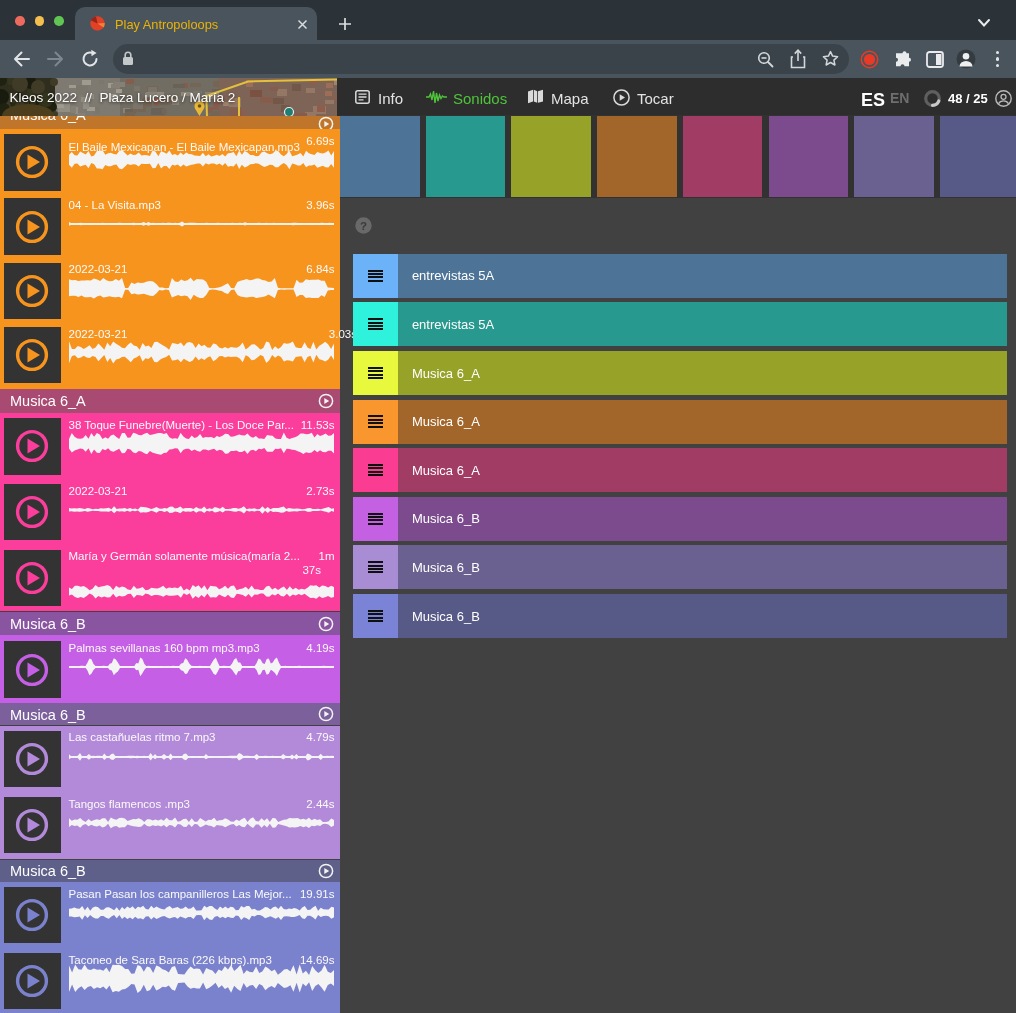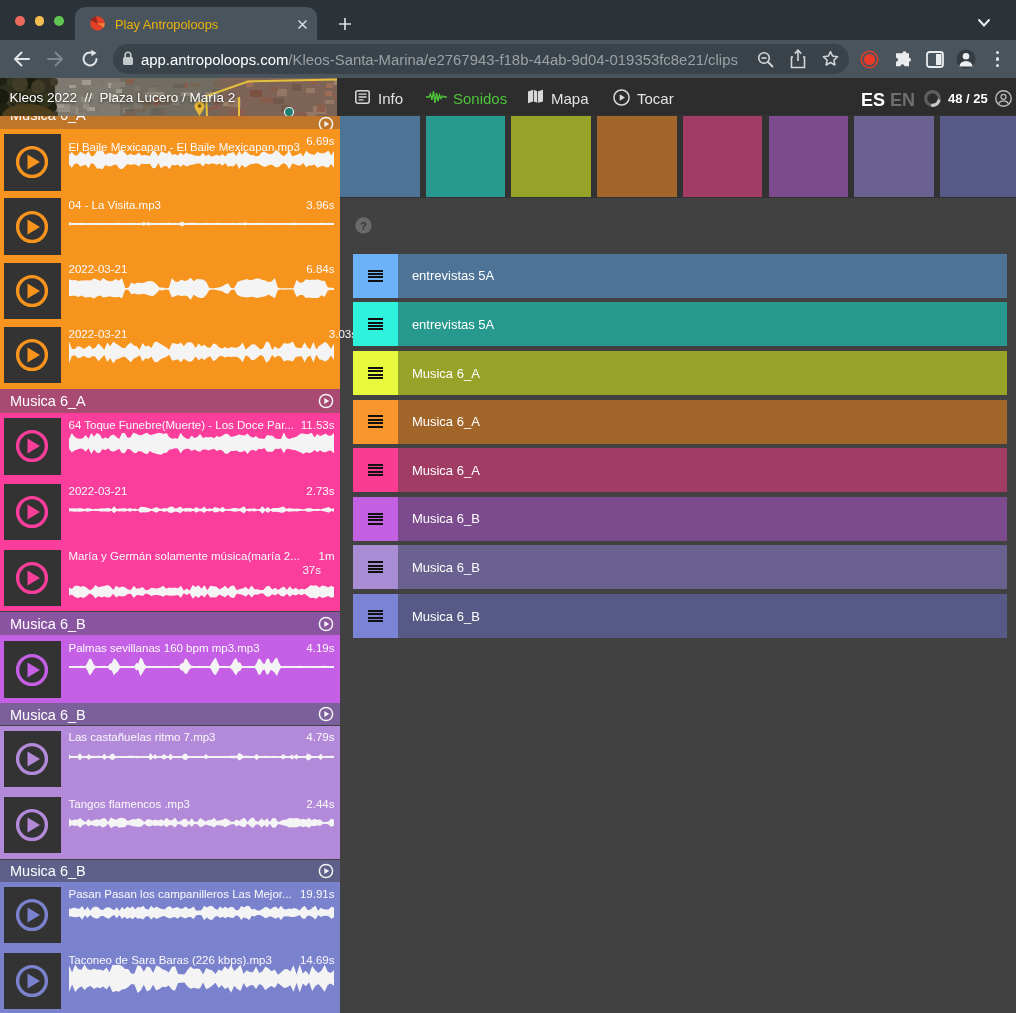--- a/index.html
+++ b/index.html
@@ -40,21 +40,20 @@
     </svg>
 <svg class="abs" style="left:80px;top:49px" width="20" height="20" viewBox="0 0 20 20">
 <path d="M16.5 10 A6.5 6.5 0 1 1 12.3 3.9" stroke="#e2e5e7" stroke-width="2" fill="none" stroke-linecap="round"></path>
 <path d="M11.3 0.8 L16.6 4.1 L11.5 7.3 Z" fill="#e2e5e7"></path>
     </svg>
 <div class="abs" style="left:113px;top:44px;width:736px;height:30px;border-radius:15px;background:#3a4349"></div>
 <svg class="abs" style="left:122px;top:51px" width="12" height="15" viewBox="0 0 12 15">
 <rect x="1" y="6" width="10" height="8" rx="1.5" fill="#c3c8cb"></rect>
 <path d="M3.2 6 L3.2 4 A2.8 2.8 0 0 1 8.8 4 L8.8 6" stroke="#c3c8cb" stroke-width="1.6" fill="none"></path>
     </svg>
-<div class="abs" style="left:141px;top:51.5px;font-size:14.9px;color:#fff;white-space:nowrap">app.antropoloops.com<span style="color:#9aa2a8">/Kleos-Santa-Marina/e2767943-f18b-44ab-9d04-019353fc8e21/clips</span></div>
 <svg class="abs" style="left:757px;top:51px" width="17" height="17" viewBox="0 0 17 17">
 <circle cx="7" cy="7" r="5.3" stroke="#d3d7da" stroke-width="1.6" fill="none"></circle>
 <path d="M4.5 7 L9.5 7" stroke="#d3d7da" stroke-width="1.6"></path>
 <path d="M11 11 L15.5 15.5" stroke="#d3d7da" stroke-width="1.8" stroke-linecap="round"></path>
     </svg>
 <svg class="abs" style="left:790px;top:49px" width="16" height="20" viewBox="0 0 16 20">
 <path d="M3 8 L1.5 8 L1.5 18.5 L14.5 18.5 L14.5 8 L13 8" stroke="#d3d7da" stroke-width="1.6" fill="none"></path>
 <path d="M8 12 L8 2" stroke="#d3d7da" stroke-width="1.6"></path>
 <path d="M4.8 4.6 L8 1.2 L11.2 4.6" stroke="#d3d7da" stroke-width="1.6" fill="none"></path>
     </svg>
@@ -226,21 +225,21 @@
 <path d="M6.8 0.8 L10.2 2.2 L10.2 13.8 L6.8 12.5 Z" fill="#d9d9d9"></path>
 <path d="M11 2.2 L16 0.8 L16 12.5 L11 13.8 Z" fill="#d9d9d9"></path>
     </svg>
 <div class="abs" style="left:551px;top:89.5px;font-size:15px;color:#e3e3e3">Mapa</div>
 <svg class="abs" style="left:613px;top:89px" width="17" height="17" viewBox="0 0 17 17">
 <circle cx="8.5" cy="8.5" r="7.6" stroke="#d9d9d9" stroke-width="1.5" fill="none"></circle>
 <path d="M6.7 5.3 L12 8.5 L6.7 11.7 Z" fill="#d9d9d9"></path>
     </svg>
 <div class="abs" style="left:637px;top:89.5px;font-size:15px;color:#e3e3e3">Tocar</div>
 <div class="abs" style="left:861px;top:89.5px;font-size:18px;font-weight:bold;color:#fff">ES</div>
-<div class="abs" style="left:890px;top:89.5px;font-size:18px;font-weight:bold;color:#6e6e6e">EN</div>
+<div class="abs" style="left:890px;top:89.5px;font-size:14px;font-weight:bold;color:#6e6e6e">EN</div>
 <svg class="abs" style="left:923.5px;top:89.5px" width="17" height="17" viewBox="0 0 17 17">
 <circle cx="8.5" cy="8.5" r="6.8" stroke="#5f5f5f" stroke-width="3.2" fill="none"></circle>
 <path d="M8.5 15.3 A6.8 6.8 0 0 0 14.8 11" stroke="#c9c9c9" stroke-width="3.2" fill="none" stroke-linecap="round"></path>
     </svg>
 <div class="abs" style="left:948px;top:90.5px;font-size:13px;font-weight:bold;color:#fff">48 / 25</div>
 <svg class="abs" style="left:995px;top:89.5px" width="17" height="17" viewBox="0 0 17 17">
 <circle cx="8.5" cy="8.5" r="7.7" stroke="#b9b9b9" stroke-width="1.4" fill="none"></circle>
 <circle cx="8.5" cy="6.8" r="2.5" stroke="#b9b9b9" stroke-width="1.3" fill="none"></circle>
 <path d="M3.5 13.8 a5.5 5 0 0 1 10 0" stroke="#b9b9b9" stroke-width="1.3" fill="none"></path>
     </svg>
@@ -299,21 +298,21 @@
 <svg style="position:absolute;left:317.5px;top:393.15px" width="16" height="16" viewBox="0 0 16 16">
       <circle cx="8" cy="8" r="6.6" fill="none" stroke="#f3f3f3" stroke-width="1.5"></circle>
       <path d="M6.3 5 L11.2 8 L6.3 11 Z" fill="#f3f3f3"></path>
     </svg>
 <div class="abs" style="left:0;top:412.9px;width:339.5px;height:197.80000000000007px;background:#fb3d9c"></div>
 <div style="position:absolute;left:4px;top:418.2px;width:56.5px;height:56.5px;background:#333333"></div>
     <svg style="position:absolute;left:15.25px;top:429.45px" width="34" height="34" viewBox="0 0 34 34">
       <circle cx="17" cy="17" r="14.4" fill="none" stroke="#fb3d9c" stroke-width="3.4"></circle>
       <path d="M12.5 9.5 L25 17 L12.5 24.5 Z" fill="#fb3d9c"></path>
     </svg>
-    <div class="clip-t" style="left:68.5px;top:419.0px">64 Toque Funebre(Muerte) - Los Doce Par...</div>
+    <div class="clip-t" style="left:68.5px;top:419.0px">38 Toque Funebre(Muerte) - Los Doce Par...</div>
     <div class="clip-t" style="right:681.5px;top:419.0px">11.53s</div>
     <svg style="position:absolute;left:68.5px;top:432.2px" width="265" height="24" viewBox="0 0 265 24">
       <path d="M0,12.0 L0.0,6.9 L2.8,1.1 L5.6,4.7 L8.4,6.6 L11.2,6.8 L13.9,6.2 L16.7,3.0 L19.5,6.7 L22.3,1.1 L25.1,4.8 L27.9,1.1 L30.7,2.5 L33.5,7.0 L36.3,5.3 L39.1,6.7 L41.8,3.5 L44.6,2.5 L47.4,4.9 L50.2,6.9 L53.0,1.0 L55.8,1.1 L58.6,5.8 L61.4,5.6 L64.2,0.8 L66.9,1.6 L69.7,3.0 L72.5,3.3 L75.3,1.8 L78.1,0.7 L80.9,2.9 L83.7,2.5 L86.5,1.7 L89.3,1.0 L92.1,1.0 L94.8,1.9 L97.6,1.0 L100.4,5.2 L103.2,6.8 L106.0,6.3 L108.8,6.7 L111.6,0.8 L114.4,4.6 L117.2,6.6 L119.9,6.9 L122.7,3.5 L125.5,5.9 L128.3,5.0 L131.1,2.0 L133.9,6.0 L136.7,5.0 L139.5,5.3 L142.3,5.1 L145.1,6.2 L147.8,3.9 L150.6,5.0 L153.4,3.7 L156.2,1.8 L159.0,2.1 L161.8,4.8 L164.6,4.6 L167.4,3.5 L170.2,2.6 L172.9,3.2 L175.7,3.6 L178.5,1.6 L181.3,4.6 L184.1,5.7 L186.9,4.0 L189.7,6.5 L192.5,6.6 L195.3,7.1 L198.1,2.9 L200.8,3.5 L203.6,3.8 L206.4,6.5 L209.2,7.1 L212.0,7.0 L214.8,0.6 L217.6,5.8 L220.4,7.0 L223.2,6.1 L225.9,5.2 L228.7,3.9 L231.5,1.5 L234.3,1.5 L237.1,2.3 L239.9,2.1 L242.7,0.7 L245.5,5.4 L248.3,2.0 L251.1,4.1 L253.8,3.1 L256.6,1.5 L259.4,3.8 L262.2,3.6 L265.0,1.1 L265,12.0 L265.0,21.4 L262.2,18.7 L259.4,18.7 L256.6,20.2 L253.8,20.1 L251.1,18.2 L248.3,20.2 L245.5,18.1 L242.7,20.5 L239.9,21.1 L237.1,20.3 L234.3,22.0 L231.5,20.3 L228.7,19.2 L225.9,18.0 L223.2,17.8 L220.4,16.9 L217.6,16.7 L214.8,21.3 L212.0,16.3 L209.2,16.9 L206.4,16.8 L203.6,19.8 L200.8,19.8 L198.1,19.8 L195.3,16.1 L192.5,17.2 L189.7,16.8 L186.9,19.3 L184.1,17.8 L181.3,18.4 L178.5,22.0 L175.7,18.4 L172.9,20.1 L170.2,20.0 L167.4,18.6 L164.6,19.1 L161.8,18.9 L159.0,21.5 L156.2,21.8 L153.4,18.6 L150.6,17.8 L147.8,18.9 L145.1,16.8 L142.3,17.4 L139.5,18.5 L136.7,17.5 L133.9,17.4 L131.1,19.7 L128.3,18.9 L125.5,17.5 L122.7,18.9 L119.9,16.8 L117.2,16.8 L114.4,17.8 L111.6,21.2 L108.8,16.5 L106.0,16.3 L103.2,17.2 L100.4,17.6 L97.6,20.7 L94.8,21.0 L92.1,22.8 L89.3,22.3 L86.5,21.4 L83.7,20.8 L80.9,18.9 L78.1,22.2 L75.3,21.3 L72.5,19.6 L69.7,18.9 L66.9,21.2 L64.2,20.5 L61.4,17.5 L58.6,16.8 L55.8,21.0 L53.0,21.3 L50.2,16.8 L47.4,18.2 L44.6,19.8 L41.8,19.1 L39.1,16.3 L36.3,18.2 L33.5,17.0 L30.7,20.9 L27.9,20.8 L25.1,17.5 L22.3,22.0 L19.5,16.2 L16.7,19.8 L13.9,16.9 L11.2,16.5 L8.4,17.4 L5.6,18.5 L2.8,20.6 L0.0,16.4 Z" fill="#f4f4f4"></path>
     </svg>
 <div style="position:absolute;left:4px;top:483.7px;width:56.5px;height:56.5px;background:#333333"></div>
     <svg style="position:absolute;left:15.25px;top:494.95px" width="34" height="34" viewBox="0 0 34 34">
       <circle cx="17" cy="17" r="14.4" fill="none" stroke="#fb3d9c" stroke-width="3.4"></circle>
       <path d="M12.5 9.5 L25 17 L12.5 24.5 Z" fill="#fb3d9c"></path>
     </svg>
     <div class="clip-t" style="left:68.5px;top:484.5px">2022-03-21</div>

